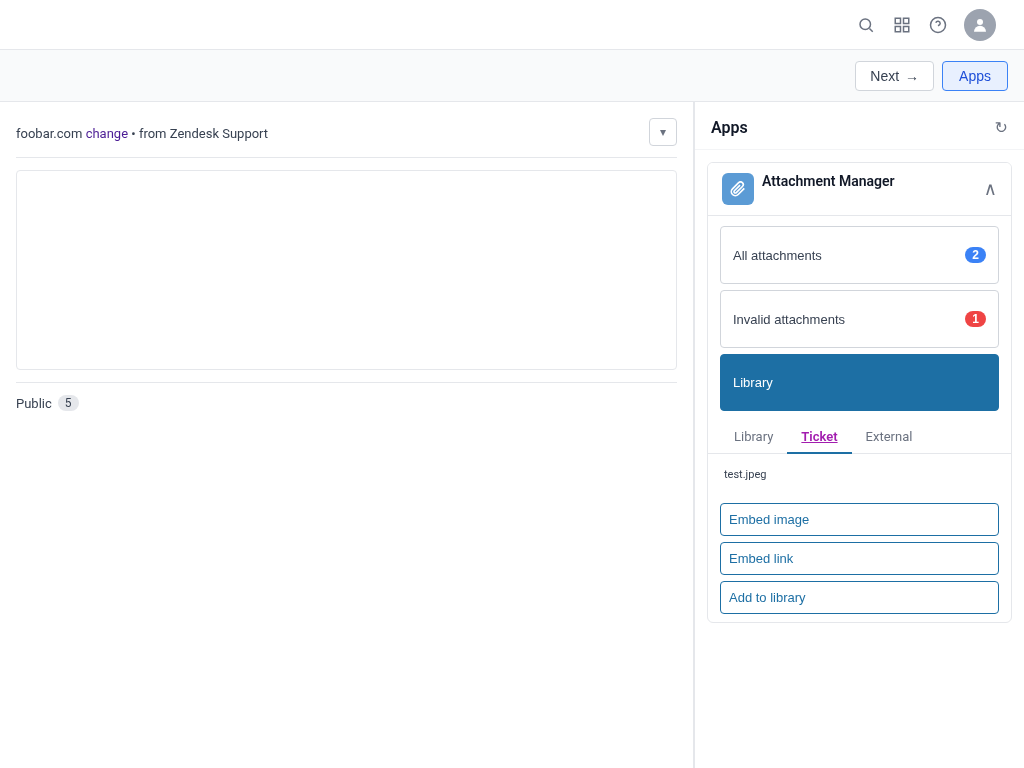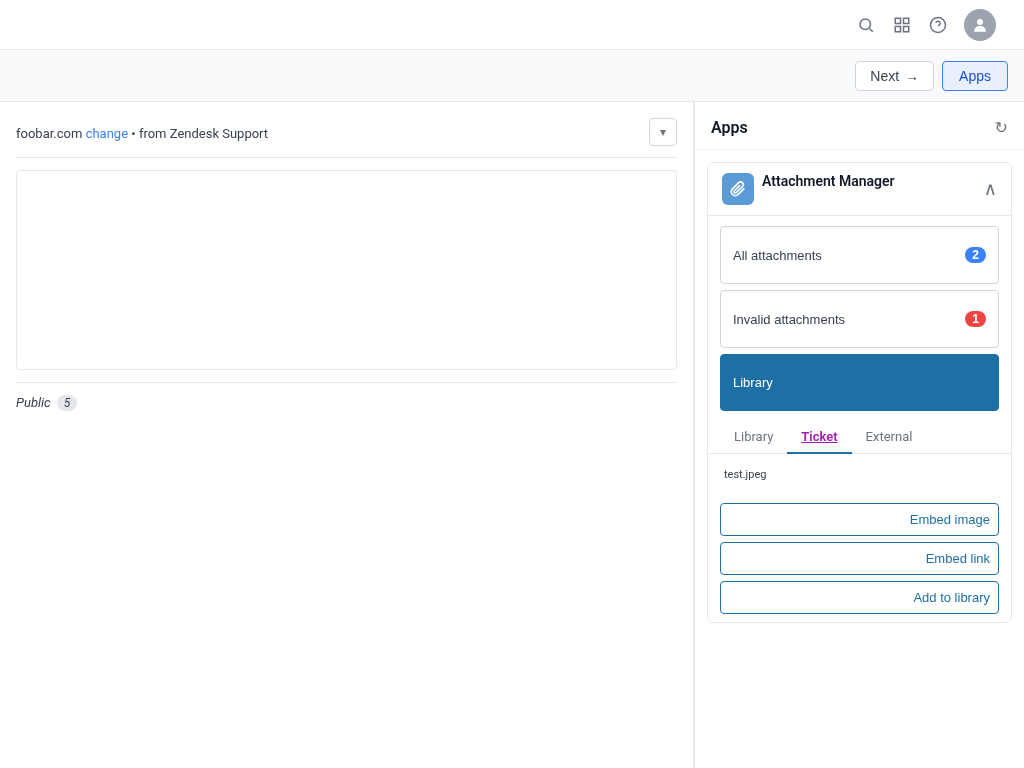--- a/index.html
+++ b/index.html
@@ -117,21 +117,21 @@
       color: #6b7280;
       font-size: 12px;
     }
     .from-line {
       font-size: 13px;
       color: #374151;
       margin-bottom: 16px;
       margin-top: 8px;
     }
     .from-line a {
-      color: #3b82f6;
+      color: #4c1d95;
       text-decoration: none;
       cursor: pointer;
     }
     .separator {
       border: none;
       border-top: 1px solid #e5e7eb;
       margin-bottom: 12px;
     }
     .text-area-box {
       border: 1px solid #e5e7eb;
@@ -140,25 +140,24 @@
       margin-bottom: 12px;
       background: #fff;
     }
     .separator2 {
       border: none;
       border-top: 1px solid #e5e7eb;
       margin-bottom: 12px;
     }
     .public-badge {
       display: flex;
-      align-items: flex-start;
+      align-items: center;
       gap: 6px;
       font-size: 13px;
       color: #374151;
-      font-style: italic;
     }
     .badge-count {
       background: #e5e7eb;
       border-radius: 10px;
       padding: 1px 7px;
       font-size: 12px;
       color: #374151;
     }
 
     
@@ -341,21 +340,21 @@
     }
     .action-btn {
       width: 100%;
       padding: 8px;
       border: 1px solid #1d6fa4;
       border-radius: 4px;
       background: #fff;
       color: #1d6fa4;
       font-size: 13px;
       cursor: pointer;
-      text-align: right;
+      text-align: left;
     }
   </style>
 </head>
 <body>
 
 <div class="topbar">
   <div class="topbar-icons">
     <div class="topbar-icon">
       <svg width="18" height="18" viewBox="0 0 24 24" fill="none" stroke="#6b7280" stroke-width="2">
         <circle cx="11" cy="11" r="7"></circle>

